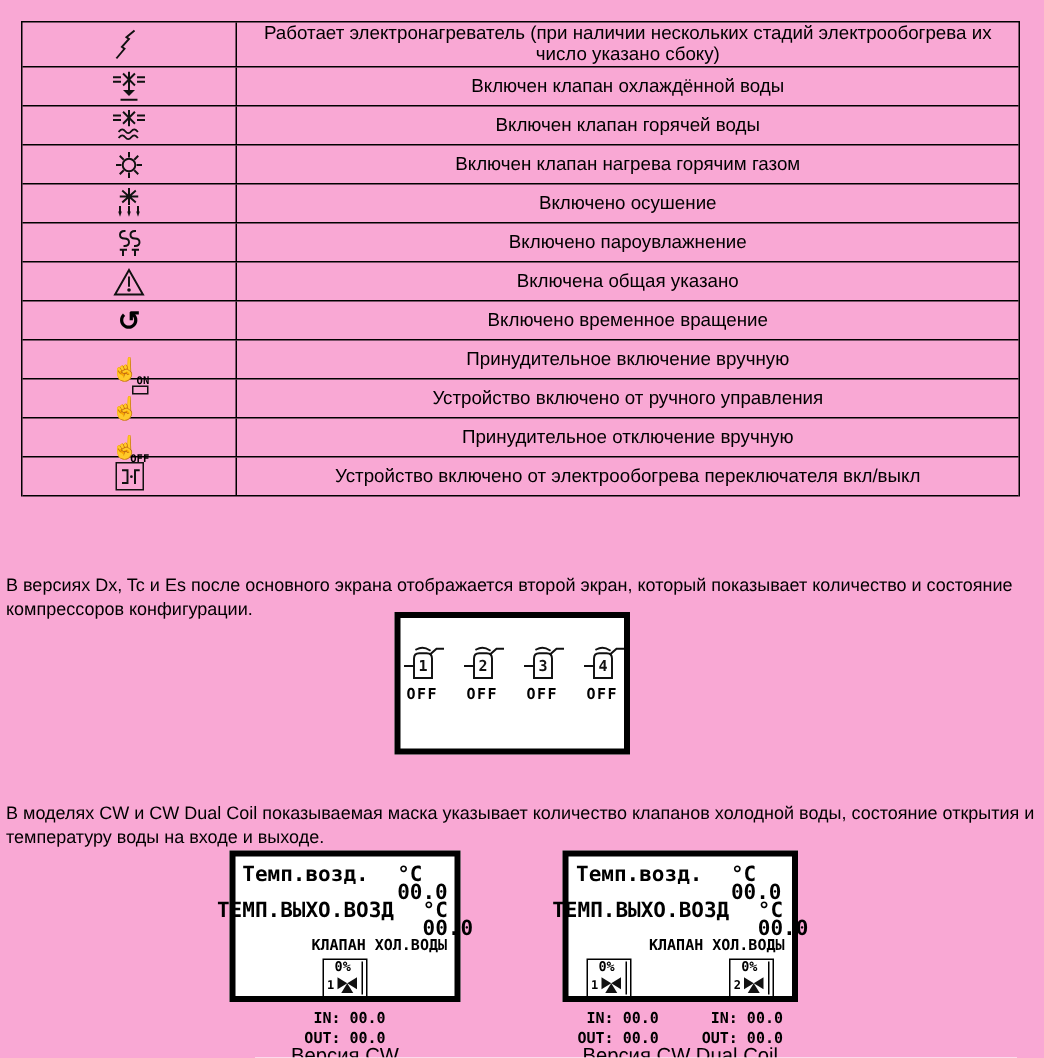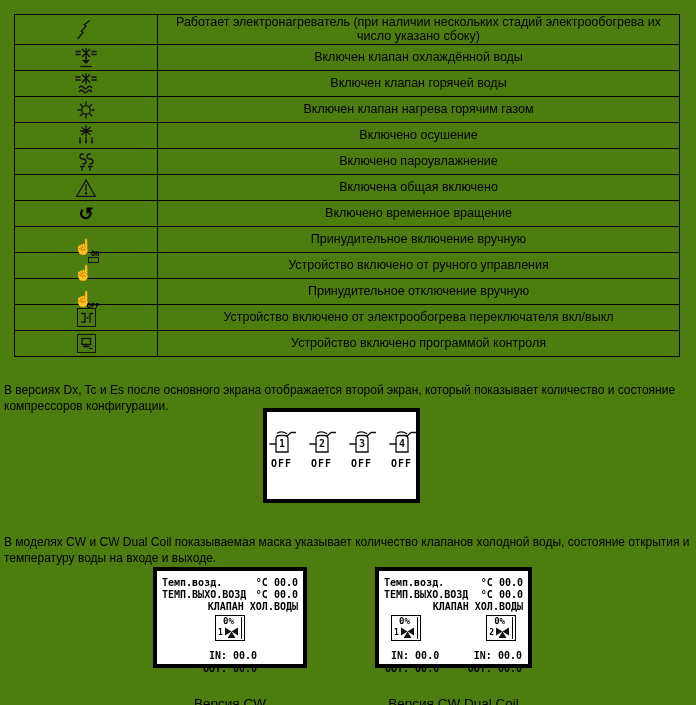--- a/index.html
+++ b/index.html
@@ -1,17 +1,17 @@
 <!DOCTYPE html>
 <html><head>
 <meta charset="utf-8">
 <style>
   html,body { margin:0; padding:0; background:#fff; }
   #page {
-    position:relative; width:696px; height:705px; background:#4d7c0f;
+    position:relative; width:696px; height:705px; background:#f9a8d4;
     font-family:"Liberation Sans", sans-serif; color:#000;
     overflow:hidden;
   }
 
   
   .itable { position:absolute; left:14px; top:14px; width:666px;
             border:1px solid #000; border-bottom:none; box-sizing:border-box; }
   .trow { display:flex; align-items:stretch; border-bottom:1px solid #000; height:25px; }
   .trow.tall { height:29px; }
   .icell { width:142px; flex:none; border-right:1px solid #000;
@@ -48,21 +48,21 @@
   .mono { font-family:"DejaVu Sans Mono", monospace; font-weight:bold; }
 
   .comp-row { display:flex; justify-content:center; gap:11px; padding-top:16px; }
   .comp-unit { display:flex; flex-direction:column; align-items:center; width:30px; }
   .comp-state { margin-top:4px; font-size:10px; letter-spacing:1px; }
   .compsvg text { font-family:"DejaVu Sans Mono", monospace; font-weight:bold;
                   font-size:10px; fill:#111; stroke:none; }
   .compsvg path { stroke:#111; stroke-width:1.3; fill:none; stroke-linecap:square; }
 
   .cwpad { padding:6px 5px 0; }
-  .cwline { display:flex; justify-content:space-between; font-size:10px; line-height:12px; }
+  .cwline { display:flex; justify-content:center; font-size:14px; line-height:12px;gap:19px; }
   .cwcenter { text-align:right; font-size:10px; line-height:12px; }
   .vwrap { display:flex; justify-content:center; margin-top:2px; }
   .vwrap-dual { display:flex; justify-content:space-between; padding:0 7px; margin-top:2px; }
 
   .vmod { display:inline-flex; border:1px solid #000; padding:1px 2px 1px 2px; align-items:stretch; }
   .vcol { display:flex; flex-direction:column; align-items:center; }
   .vpct { font-size:9px; line-height:9px; }
   .vrow { display:flex; align-items:center; }
   .vnum { font-size:8px; line-height:8px; margin-right:1px; }
   .vbar { width:0; border-right:1.6px solid #000; margin-left:2px; }
@@ -154,21 +154,21 @@
     </div>
 
     <div class="trow">
       <div class="icell">
         <svg class="ticon" width="22" height="20" viewBox="0 0 22 20">
           <path d="M11,2 L20.3,18.3 H1.7 Z" stroke-width="2"></path>
           <path d="M11,7 V12.5" stroke-width="2"></path>
           <circle class="fill" cx="11" cy="15.3" r="1.2"></circle>
         </svg>
       </div>
-      <div class="tcell">Включена общая включено</div>
+      <div class="tcell">Включена общая указано</div>
     </div>
 
     <div class="trow">
       <div class="icell">
         <span class="uni">↺</span>
       </div>
       <div class="tcell">Включено временное вращение</div>
     </div>
 
     <div class="trow">
@@ -207,32 +207,20 @@
           <svg class="ticon" width="15" height="15" viewBox="0 0 15 15">
             <path d="M3,3.5 H6 M6,3.5 V12 M3,12 H6" stroke-width="1.1"></path>
             <circle class="fill" cx="8.6" cy="7.8" r="0.9"></circle>
             <path d="M11,3.5 V12 M11,3.5 H13.5" stroke-width="1.1"></path>
           </svg>
         </span>
       </div>
       <div class="tcell">Устройство включено от электрообогрева переключателя вкл/выкл</div>
     </div>
 
-    <div class="trow">
-      <div class="icell">
-        <span class="boxicon">
-          <svg class="ticon" width="15" height="15" viewBox="0 0 15 15">
-            <rect x="3" y="2.5" width="8.5" height="6" stroke-width="1.1"></rect>
-            <path d="M7.2,8.5 V10.5 M4.5,10.5 H10" stroke-width="1.1"></path>
-            <path d="M10.5,12.5 H13" stroke-width="1.1"></path>
-          </svg>
-        </span>
-      </div>
-      <div class="tcell">Устройство включено программой контроля</div>
-    </div>
 
   </div>
 
   <p class="para" id="para1">В версиях Dx, Tc и Es после основного экрана отображается второй экран, который показывает количество и состояние компрессоров конфигурации.</p>
 
   <div class="screen" id="screen-compressors">
     <div class="comp-row">
       <div class="comp-unit">
         <svg class="compsvg" width="28" height="26" viewBox="0 0 28 26">
           <path d="M8,24 V11 Q8,7.5 11.5,7.5 H16.5 Q20,7.5 20,11 V24 Z"></path>

